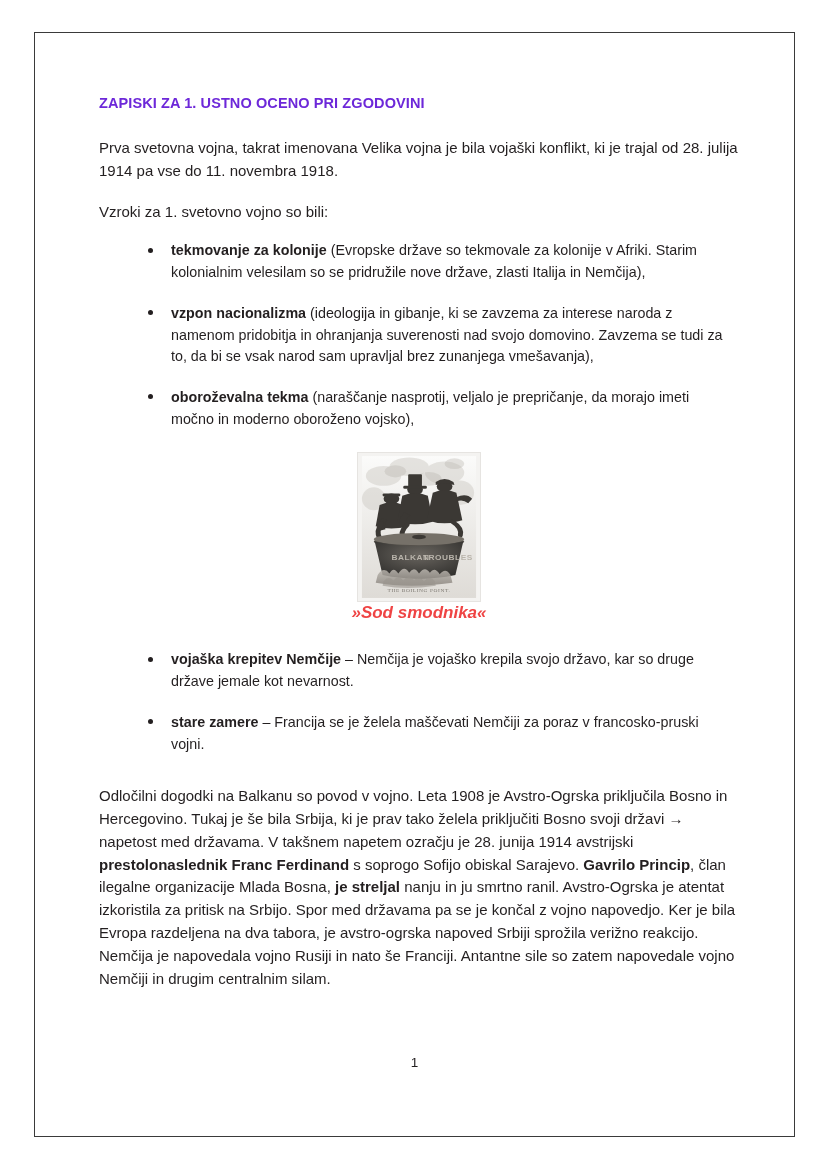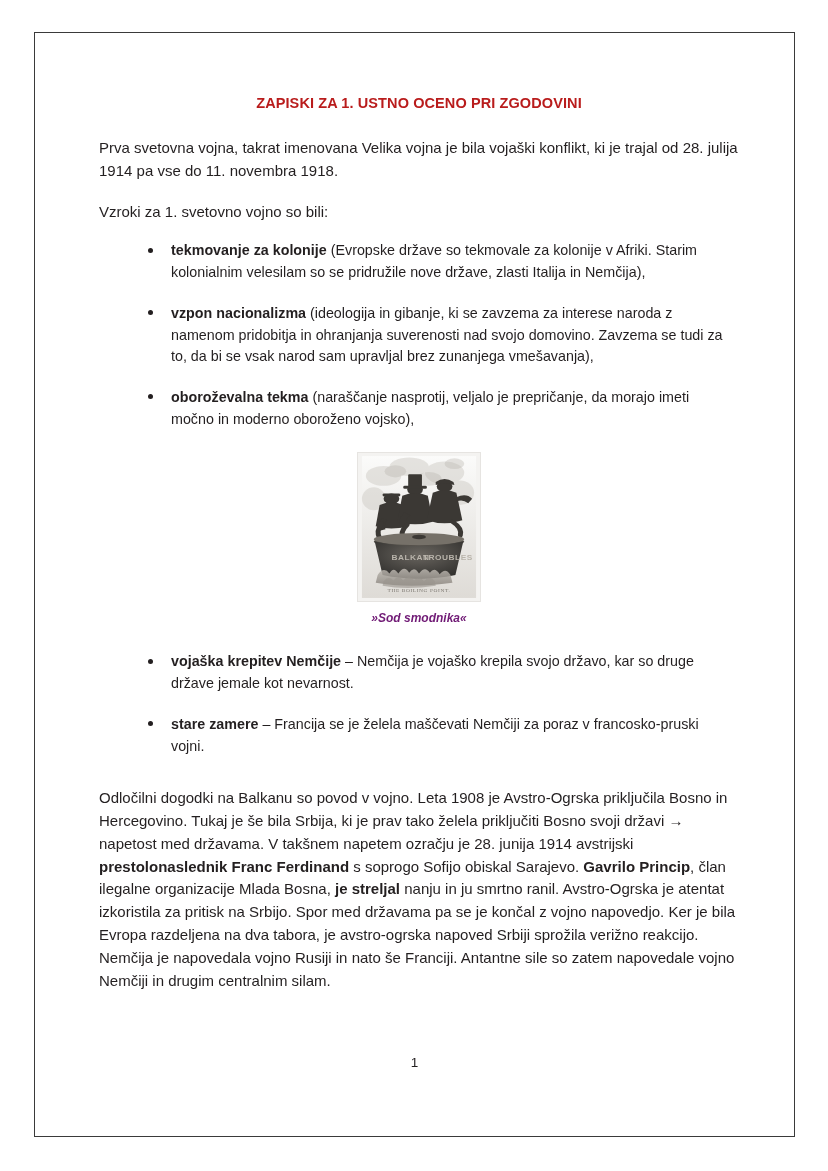--- a/index.html
+++ b/index.html
@@ -27,22 +27,21 @@
   }
 
   .page-body {
     position: absolute;
     left: 64px;
     top: 62px;
     width: 640px;
   }
 
   .doc-title {
-    text-align: center;
-    color: #b91c1c;
+    color: #6d28d9;
     font-weight: bold;
     font-size: 14.5px;
     letter-spacing: 0.1px;
     margin: 0 0 26px 0;
     font-family: "Liberation Sans", sans-serif;
   }
 
   .para {
     font-size: 15px;
     line-height: 1.52;
@@ -93,25 +92,25 @@
     margin: 0 auto;
     display: block;
     background: #f3f2f0;
     border: 1px solid #e6e4e1;
     box-sizing: border-box;
     position: relative;
     overflow: hidden;
   }
 
   .fig-caption {
-    margin-top: 9px;
-    font-size: 12px;
+    margin-top: 1px;
+    font-size: 17px;
     font-weight: bold;
     font-style: italic;
-    color: #701a75;
+    color: #ef4444;
   }
 
   .tail-para {
     margin-top: 30px;
   }
 
   .page-number {
     position: absolute;
     left: 0;
     right: 0;

